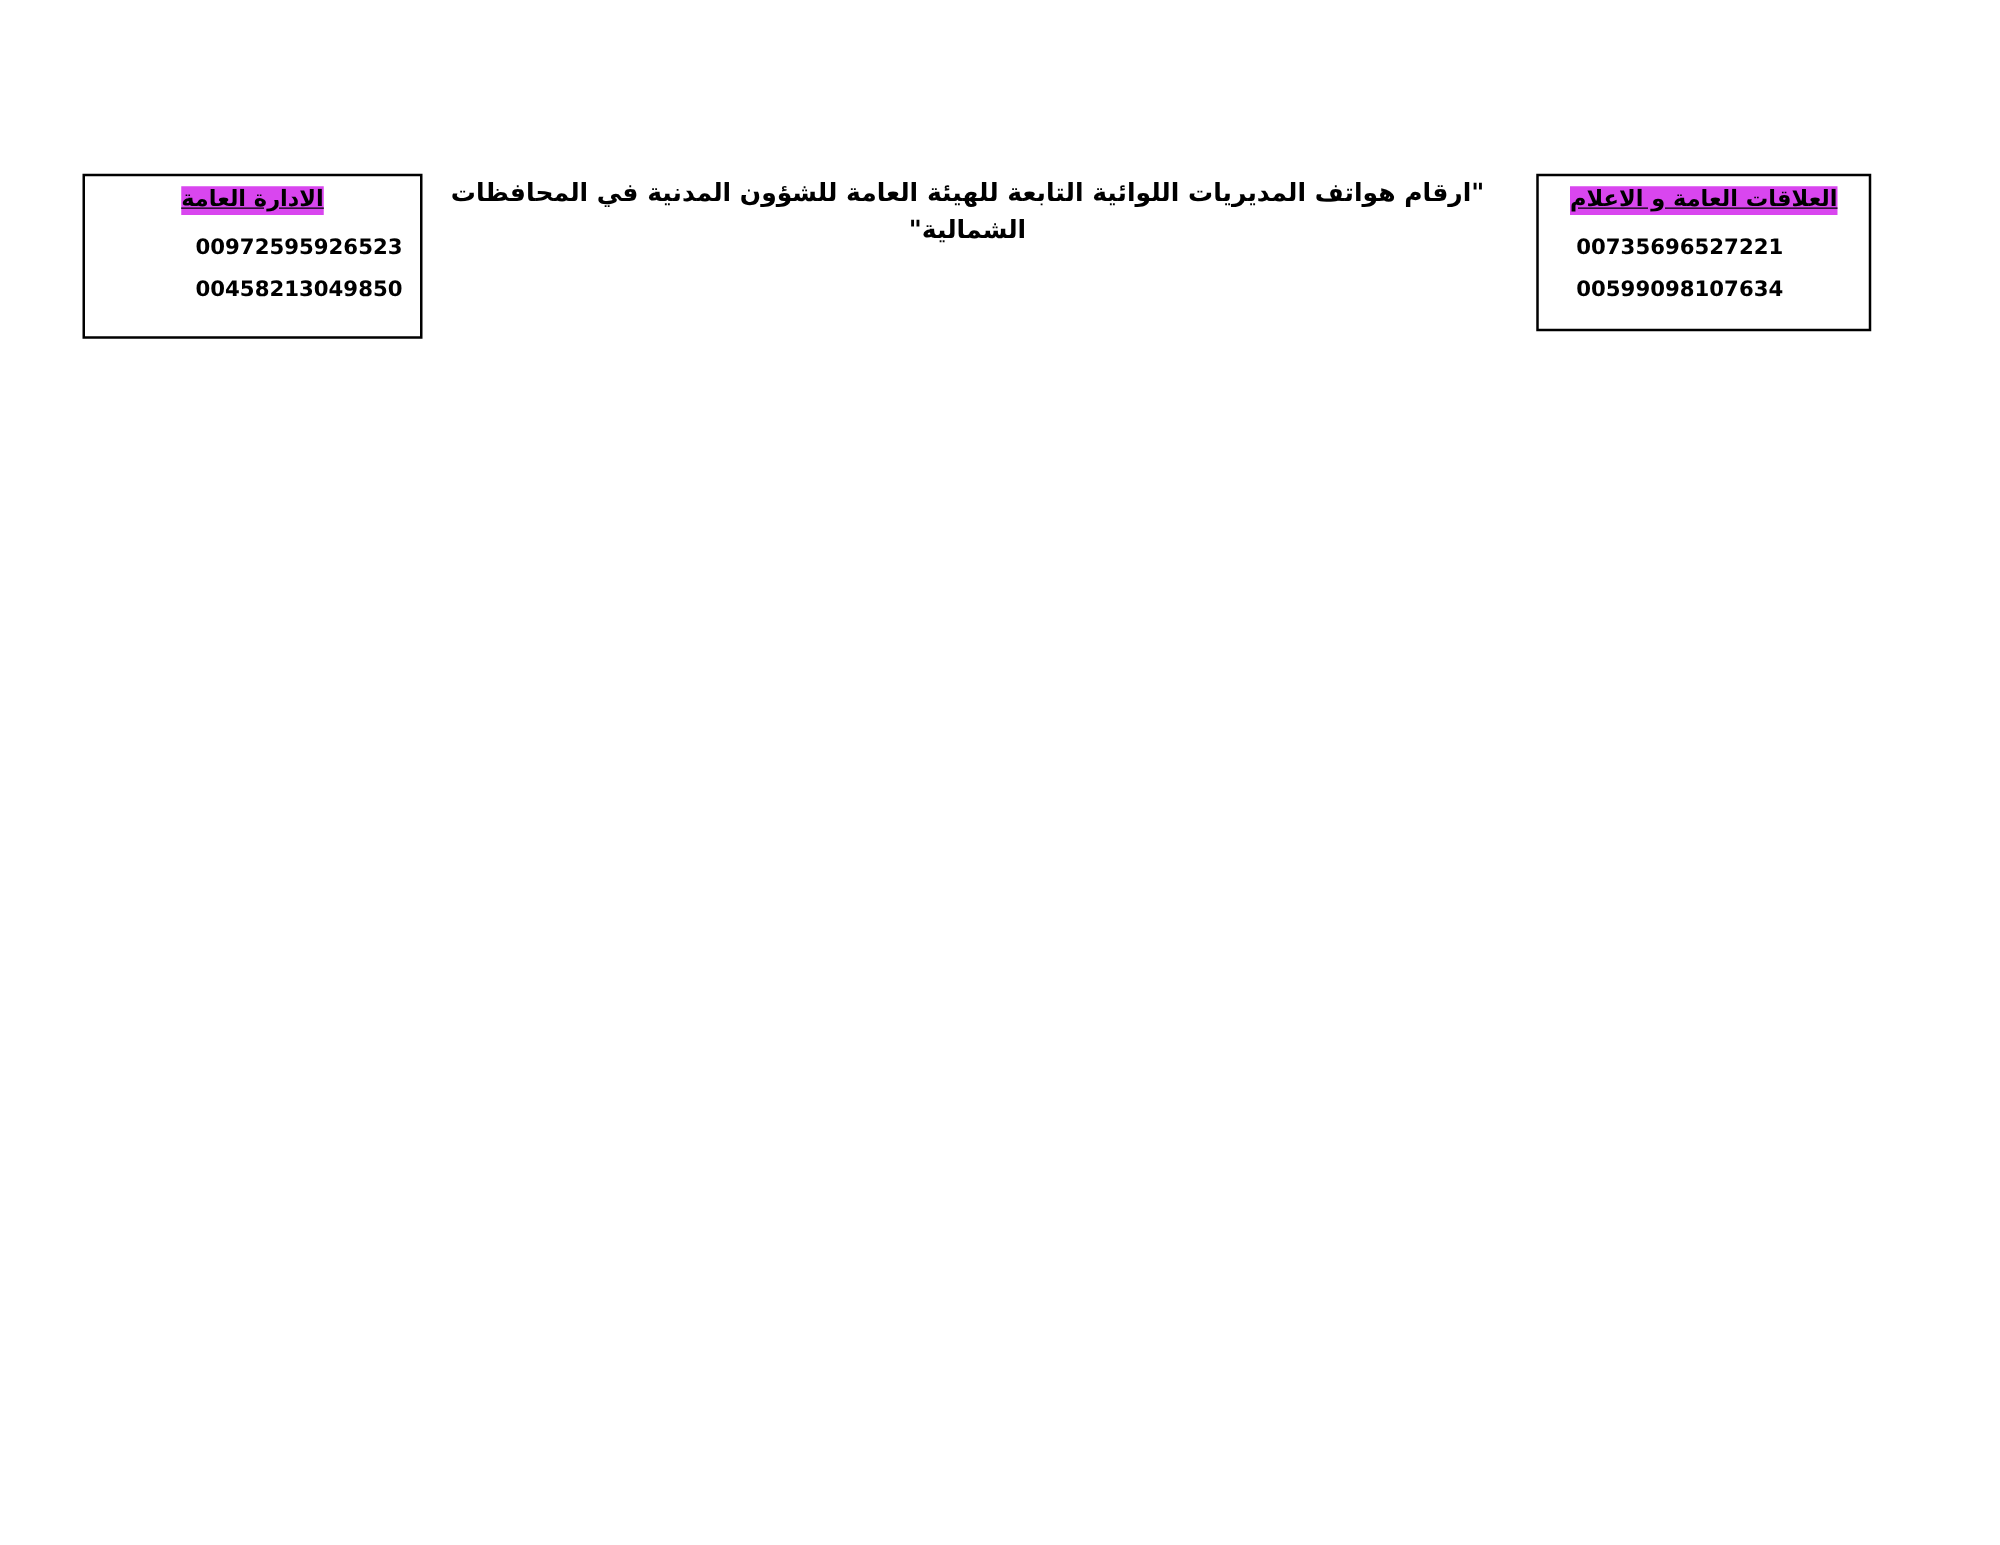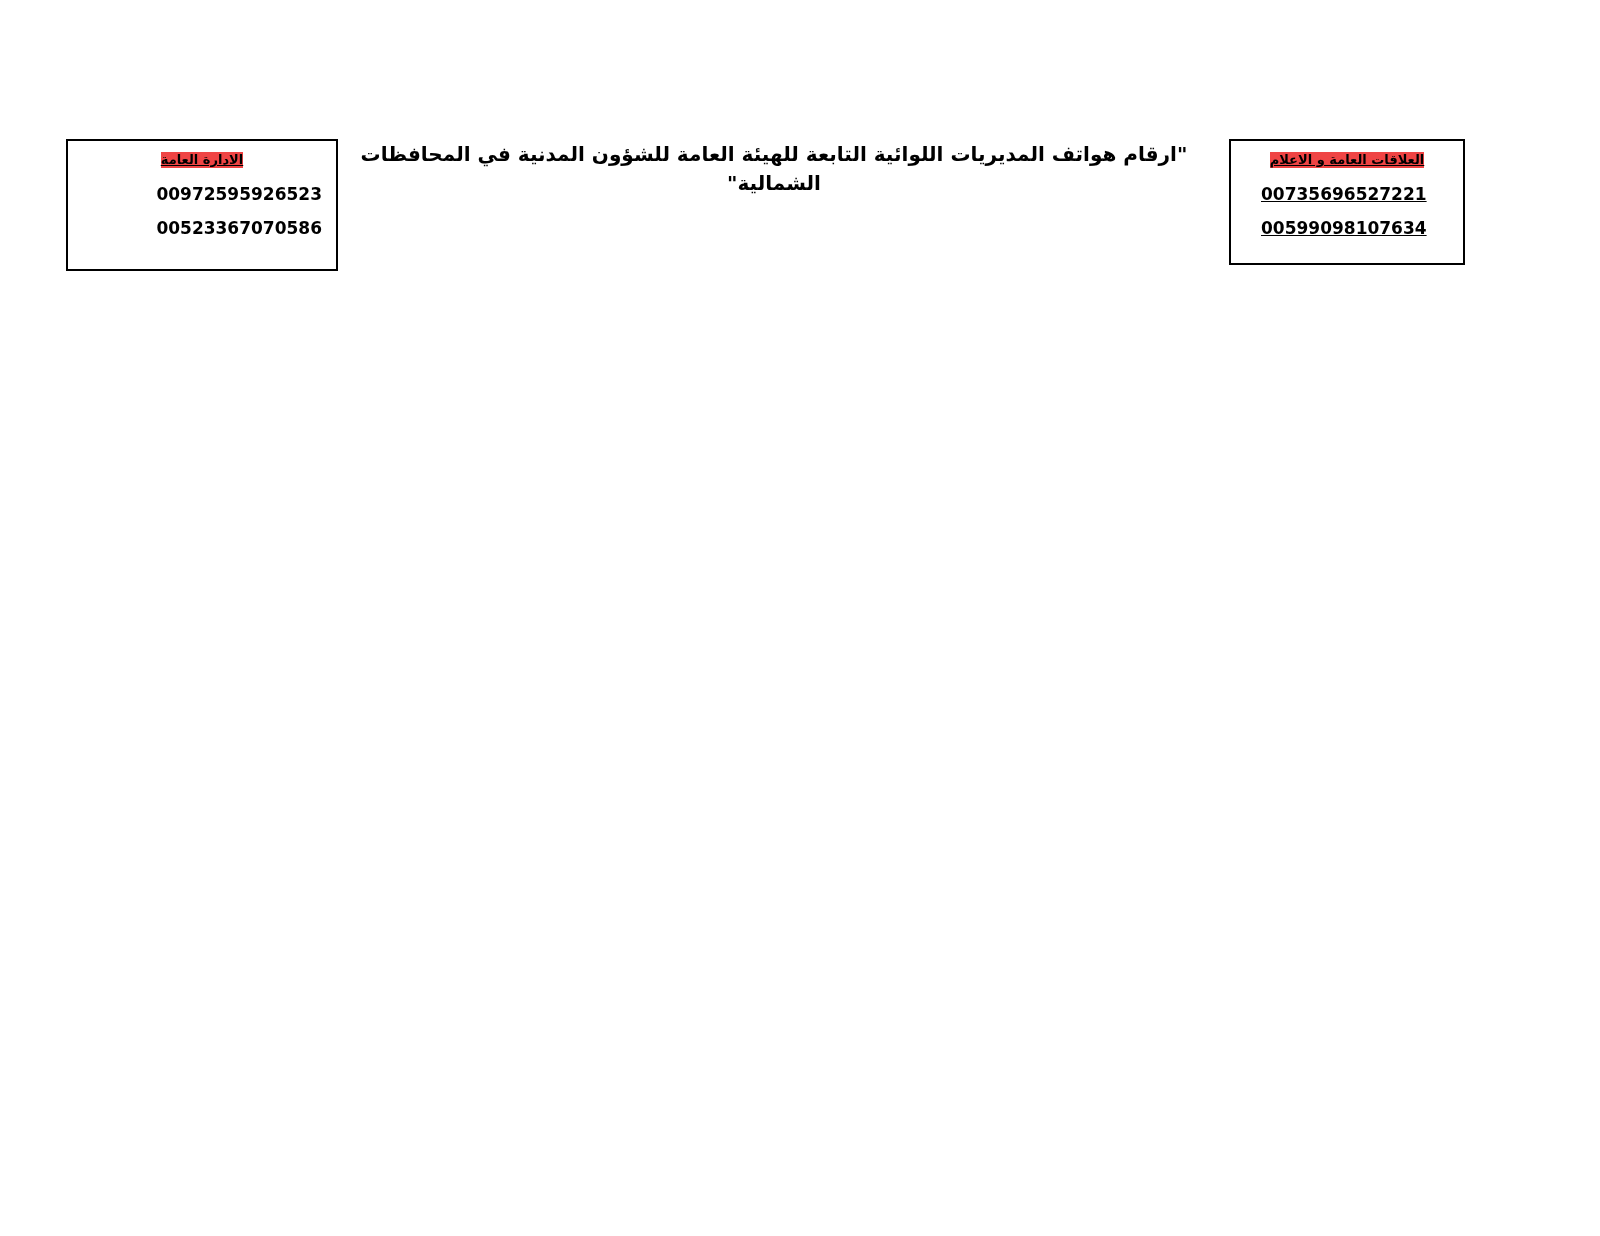--- a/index.html
+++ b/index.html
@@ -35,29 +35,28 @@
   }
   #admin-box {
     left: 66px;
     top: 139px;
     width: 272px;
     height: 132px;
   }
   #pr-box {
     left: 1229px;
     top: 139px;
-    width: 236px;
+    width: 268px;
     height: 126px;
-    text-decoration: underline;
   }
   .info-box-title {
     text-align: center;
-    font-size: 13px;
+    font-size: 18px;
     font-weight: bold;
-    background: #ef4444;
+    background: #d946ef;
     text-decoration: underline;
     display: inline-block;
     line-height: 1.25;
     margin: 0 auto 2px auto;
   }
   .info-box-title-wrap {
     text-align: center;
   }
   .info-box-phone {
     font-size: 17px;
@@ -104,21 +103,21 @@
 </head>
 <body>
 
 <div id="top-strip">
 
   <div class="info-box" id="admin-box">
     <div class="info-box-title-wrap">
       <span class="info-box-title">الادارة العامة</span>
     </div>
     <div class="info-box-phone">00972595926523</div>
-    <div class="info-box-phone">00523367070586</div>
+    <div class="info-box-phone">00458213049850</div>
   </div>
 
   <div id="main-title">"ارقام هواتف المديريات اللوائية التابعة للهيئة العامة للشؤون المدنية في المحافظات الشمالية"</div>
 
   <div class="info-box" id="pr-box">
     <div class="info-box-title-wrap">
       <span class="info-box-title">العلاقات العامة و الاعلام</span>
     </div>
     <div class="info-box-phone">00735696527221</div>
     <div class="info-box-phone">00599098107634</div>

